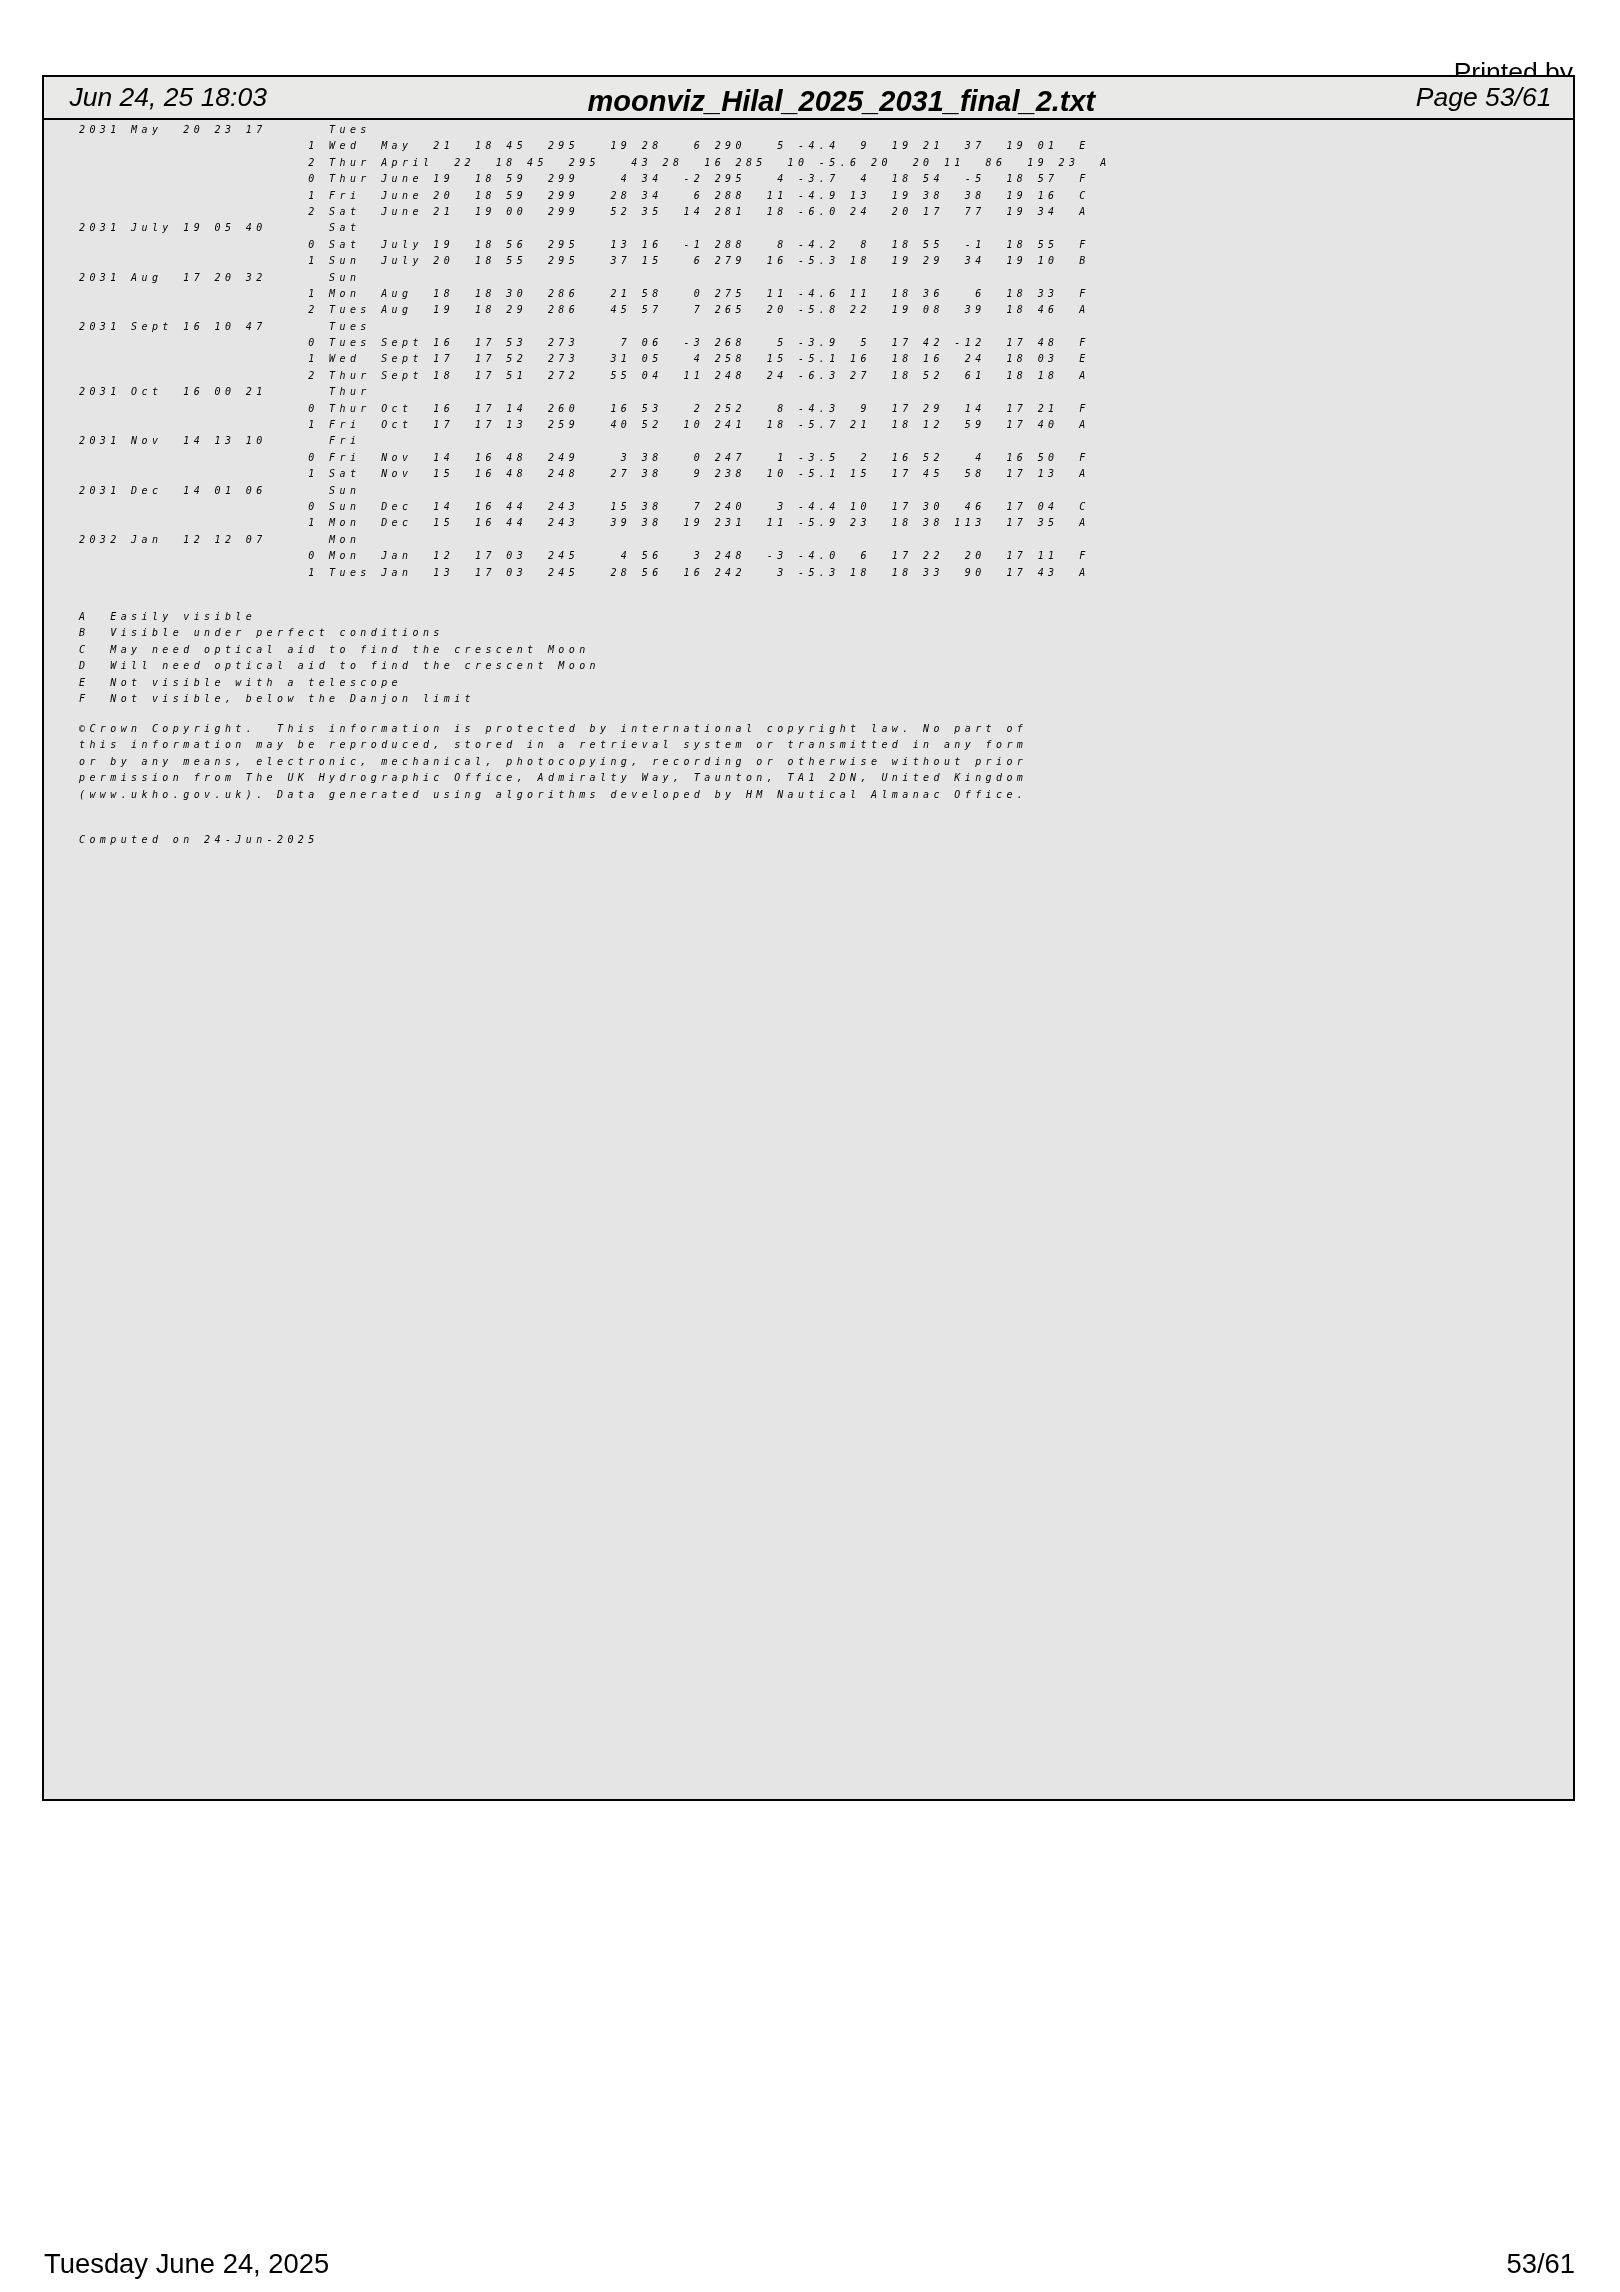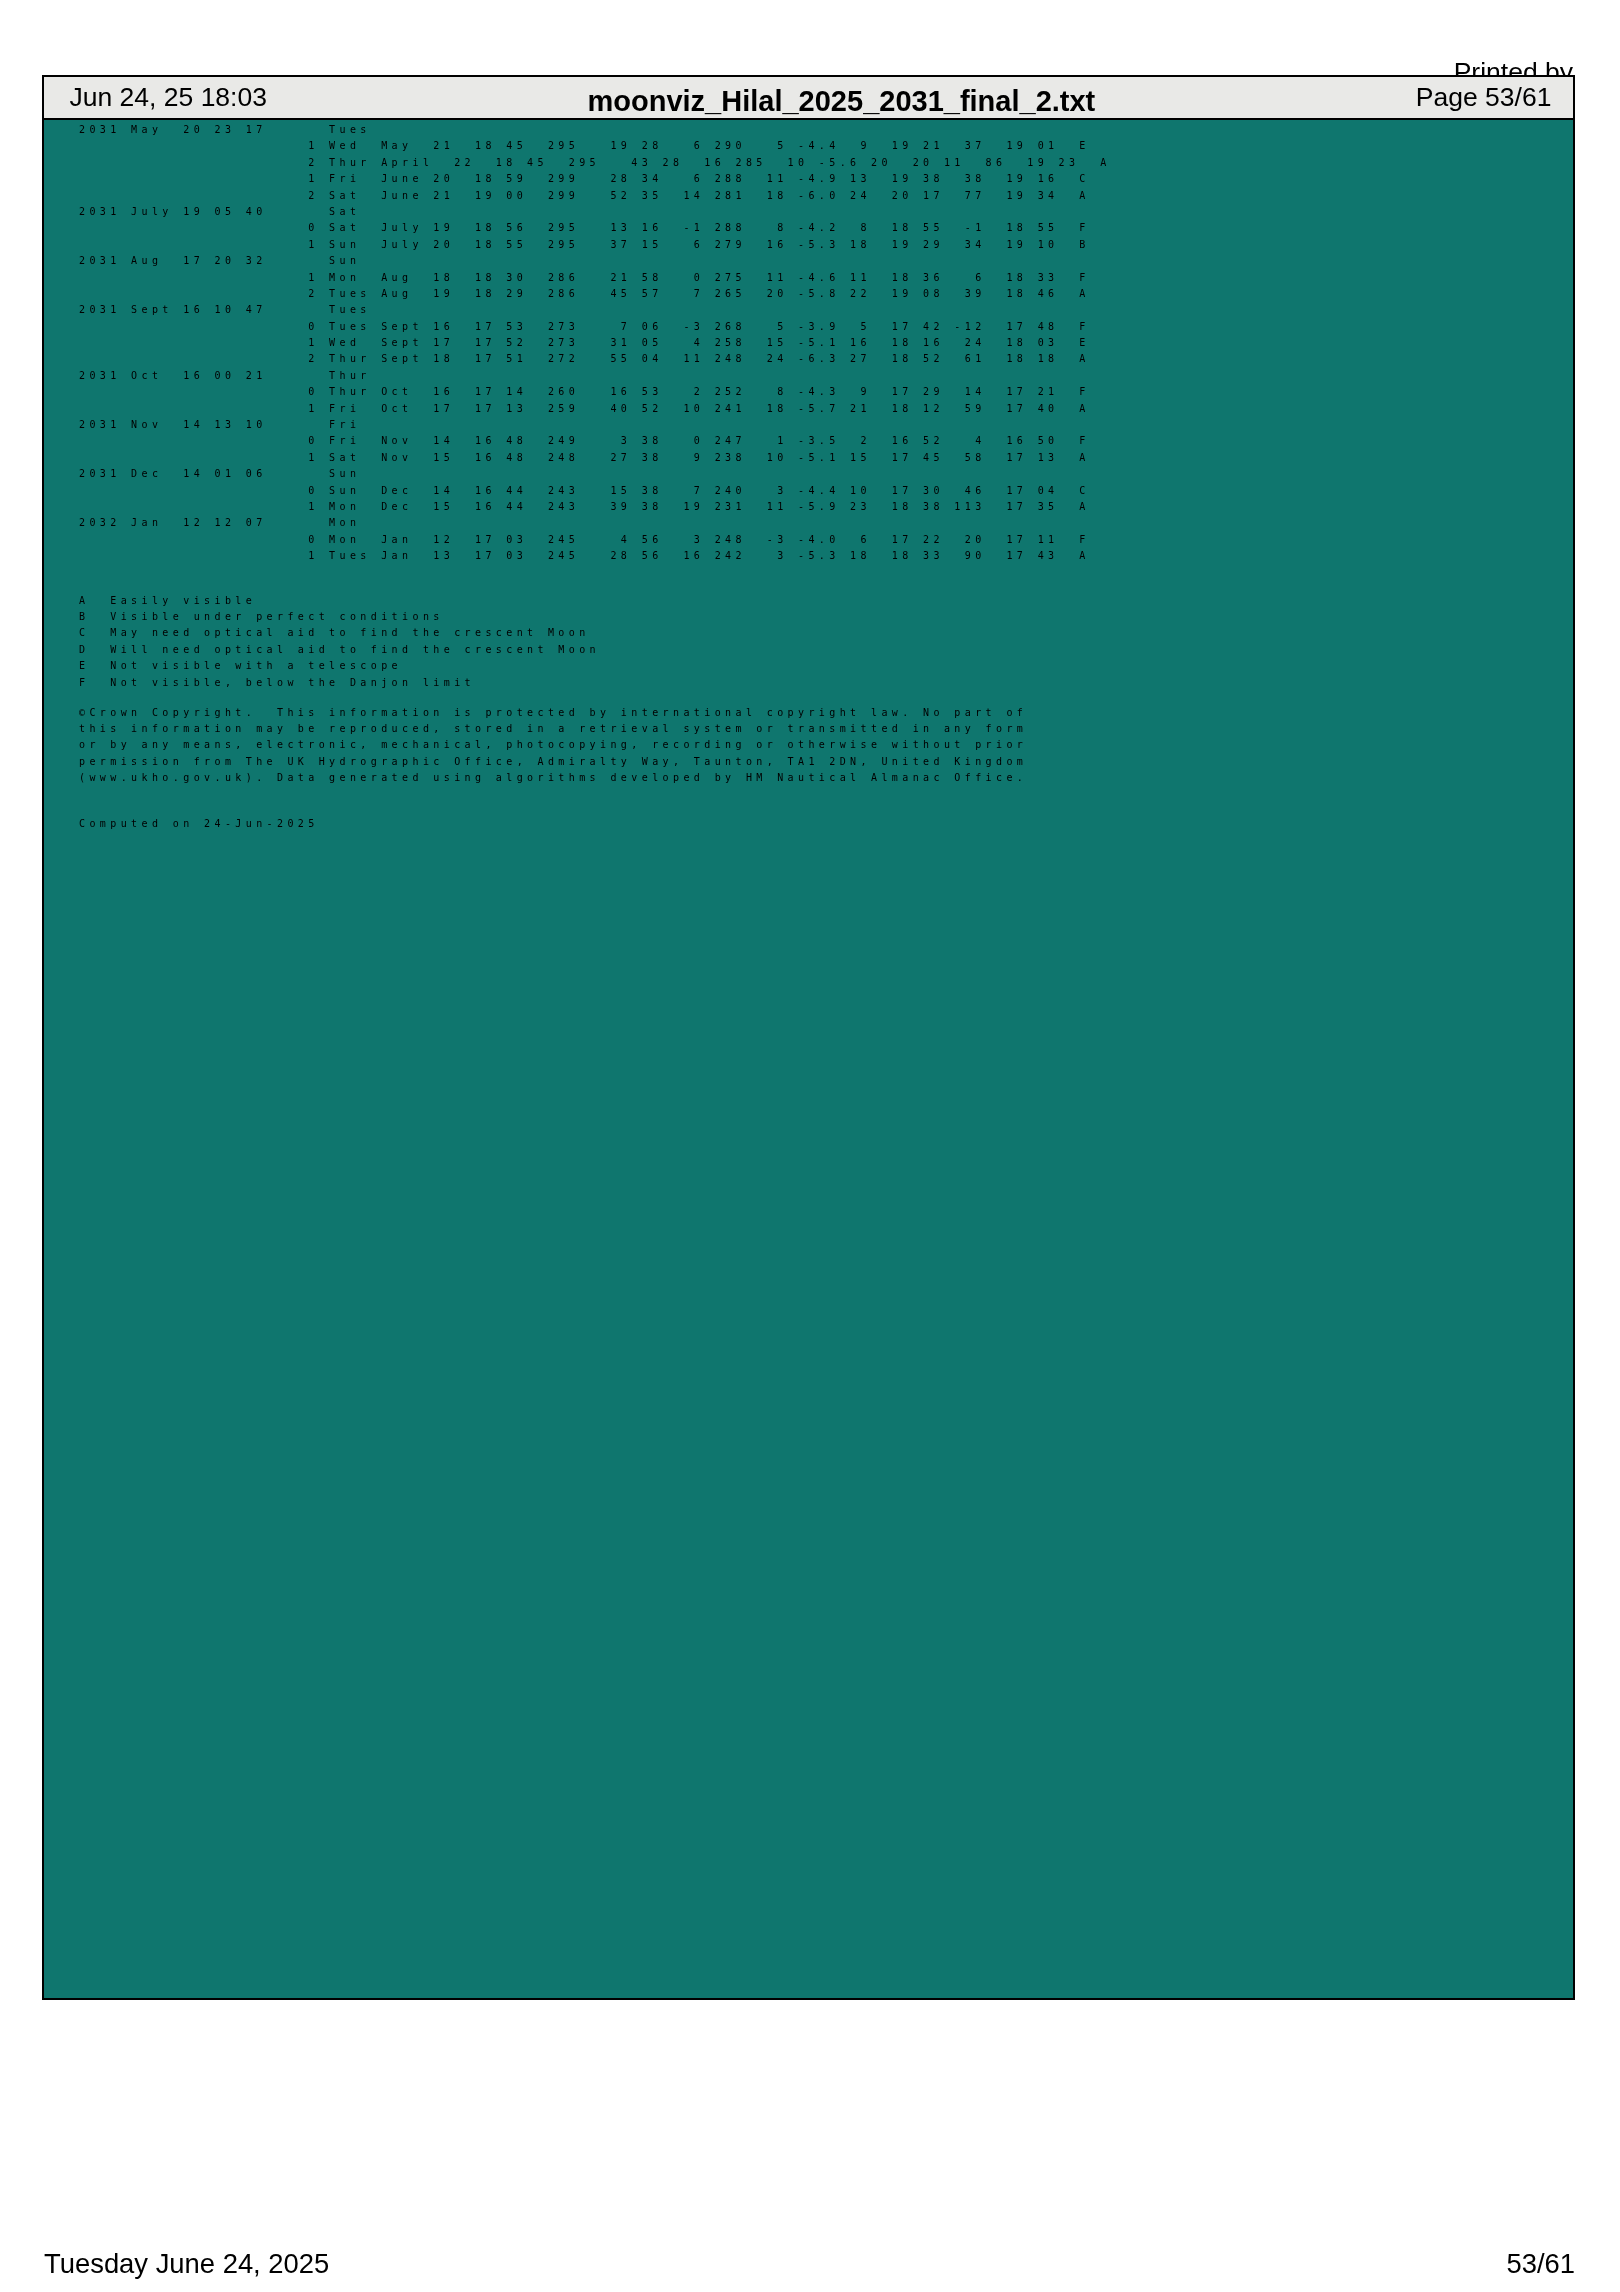--- a/index.html
+++ b/index.html
@@ -19,24 +19,25 @@
     top: 57px;
     right: 47px;
     font-size: 26.5px;
     color: #000;
   }
   .frame {
     position: absolute;
     left: 42px;
     top: 75px;
     width: 1533px;
-    height: 1925px;
+    height: 1726px;
     border: 2.9px solid #000;
-    background: #0f766e;
+    background: #e5e5e5;
     box-sizing: border-box;
+    font-style: italic;
   }
   .header-bar {
     height: 41px;
     background: #e9e9e7;
     border-bottom: 2.9px solid #000;
     display: flex;
     align-items: center;
   }
   .header-datetime {
     font-size: 26.5px;
@@ -95,20 +96,21 @@
     <span class="header-datetime">Jun 24, 25 18:03</span>
     <span class="header-filename">moonviz_Hilal_2025_2031_final_2.txt</span>
     <span class="header-page">Page 53/61</span>
   </div>
 
   <div class="body-text">
     <div class="table-block">
         <div class="text-line">2031 May  20 23 17      Tues</div>
         <div class="text-line">                      1 Wed  May  21  18 45  295   19 28   6 290   5 -4.4  9  19 21  37  19 01  E</div>
         <div class="text-line">                      2 Thur April  22  18 45  295   43 28  16 285  10 -5.6 20  20 11  86  19 23  A</div>
+        <div class="text-line">                      0 Thur June 19  18 59  299    4 34  -2 295   4 -3.7  4  18 54  -5  18 57  F</div>
         <div class="text-line">                      1 Fri  June 20  18 59  299   28 34   6 288  11 -4.9 13  19 38  38  19 16  C</div>
         <div class="text-line">                      2 Sat  June 21  19 00  299   52 35  14 281  18 -6.0 24  20 17  77  19 34  A</div>
         <div class="text-line">2031 July 19 05 40      Sat</div>
         <div class="text-line">                      0 Sat  July 19  18 56  295   13 16  -1 288   8 -4.2  8  18 55  -1  18 55  F</div>
         <div class="text-line">                      1 Sun  July 20  18 55  295   37 15   6 279  16 -5.3 18  19 29  34  19 10  B</div>
         <div class="text-line">2031 Aug  17 20 32      Sun</div>
         <div class="text-line">                      1 Mon  Aug  18  18 30  286   21 58   0 275  11 -4.6 11  18 36   6  18 33  F</div>
         <div class="text-line">                      2 Tues Aug  19  18 29  286   45 57   7 265  20 -5.8 22  19 08  39  18 46  A</div>
         <div class="text-line">2031 Sept 16 10 47      Tues</div>
         <div class="text-line">                      0 Tues Sept 16  17 53  273    7 06  -3 268   5 -3.9  5  17 42 -12  17 48  F</div>

